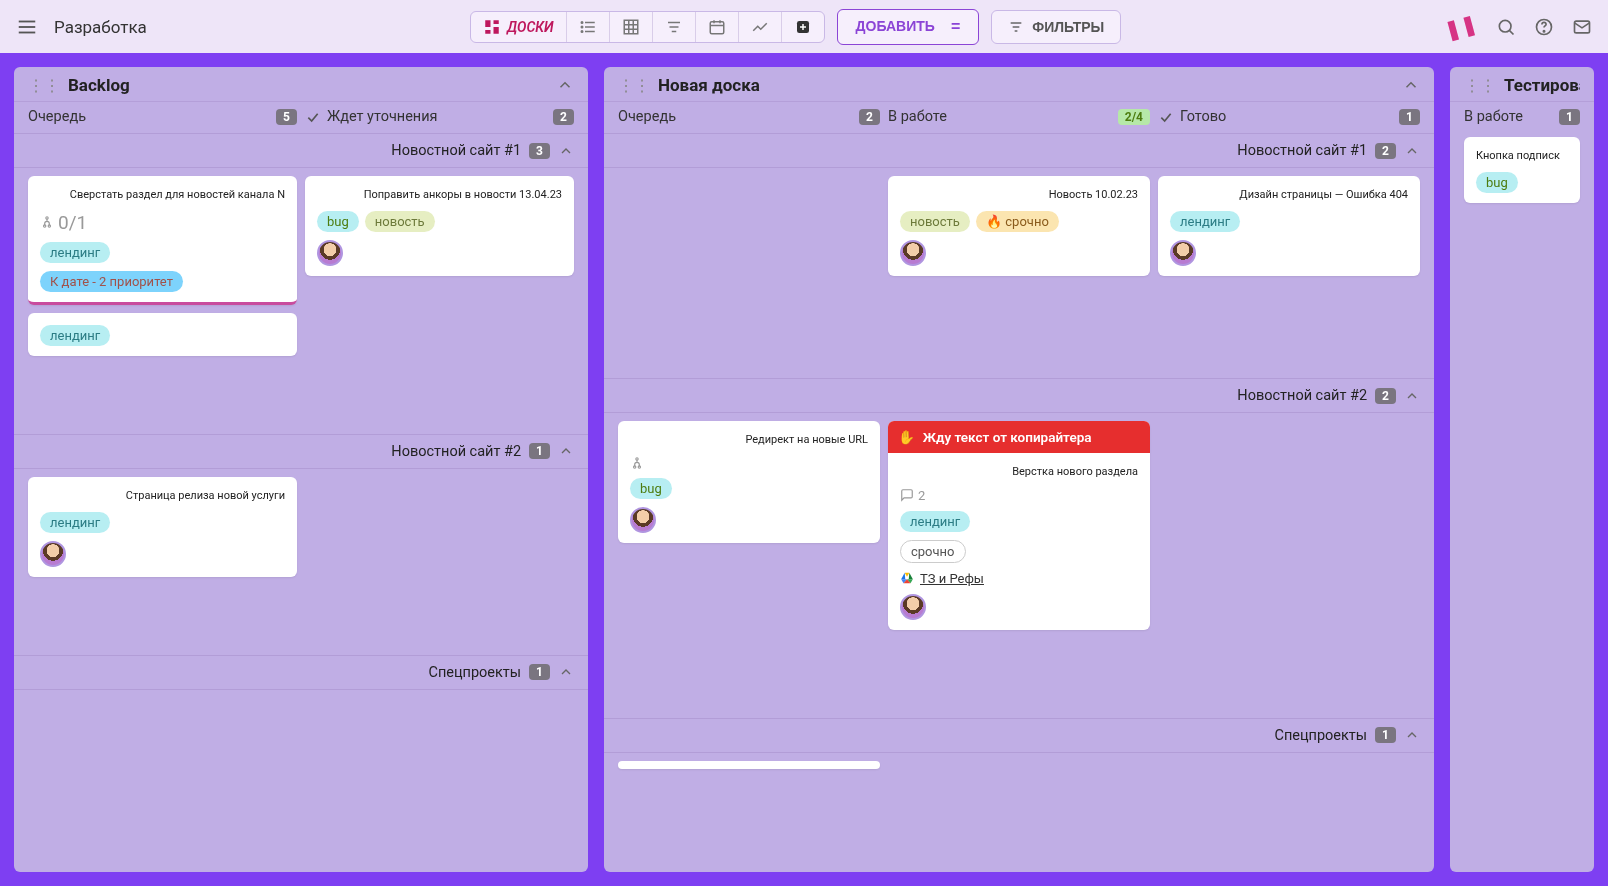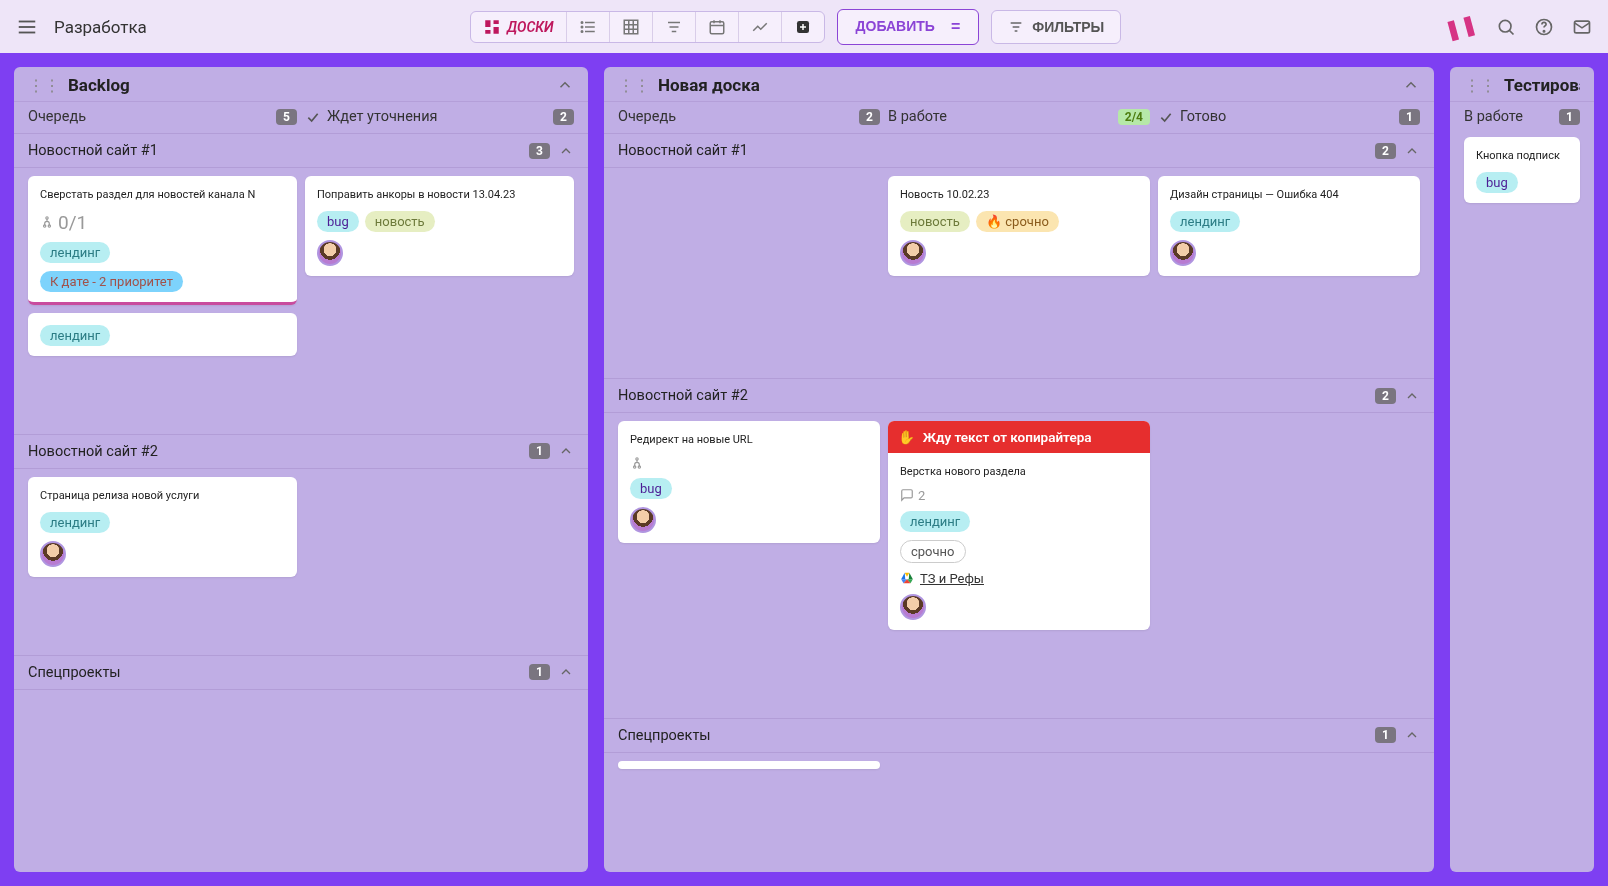--- a/index.html
+++ b/index.html
@@ -156,21 +156,21 @@
 }
 .card .ttl { font-size:11px; color:#222; line-height:1.35; }
 .card .tags { display:flex; flex-wrap:wrap; gap:6px; }
 .tag {
   font-size:13px;
   padding:3px 10px;
   border-radius:12px;
   white-space:nowrap;
 }
 .tag-landing { background:#b7eef2; color:#2b7c84; }
-.tag-bug     { background:#b7eef2; color:#4c1d95; }
+.tag-bug     { background:#b7eef2; color:#4d7c0f; }
 .tag-news    { background:#e6eec2; color:#6d7a3a; }
 .tag-urgent  { background:#fbe5b0; color:#8a5b1c; }
 .tag-date    { background:#7dd3fc; color:#a0524b; }
 .tag-urgent2 { background:#fff; border:1px solid #ccc; color:#555; }
 
 .subtask { display:flex; align-items:center; gap:4px; font-size:19px; color:#999; }
 .avatar {
   width:26px; height:26px; border-radius:50%;
   background: radial-gradient(circle at 50% 35%, #f3cda9 35%, #5b3a26 36% 55%, #b87bd1 56%);
   border:2px solid #b095e0;
@@ -182,21 +182,21 @@
   font-size:13.5px; font-weight:600;
   padding:8px 10px;
   margin:-12px -12px 4px -12px;
   border-top-left-radius:6px; border-top-right-radius:6px;
   display:flex; align-items:center; gap:8px;
 }
 .attach-row { display:flex; align-items:center; gap:6px; font-size:13px; color:#333; }
 .attach-row .lnk { text-decoration:underline; }
 .gdrive-ic { width:14px; height:14px; }
 
-.board-scroll { overflow-y:auto; flex:1; }
+.board-scroll { overflow-y:auto; flex:1;text-align:right; }
 
 .spacer-lg { height: 70px; }
 
 
 svg { display:block; }
 </style>
 </head>
 <body>
 
 <div class="topbar">

